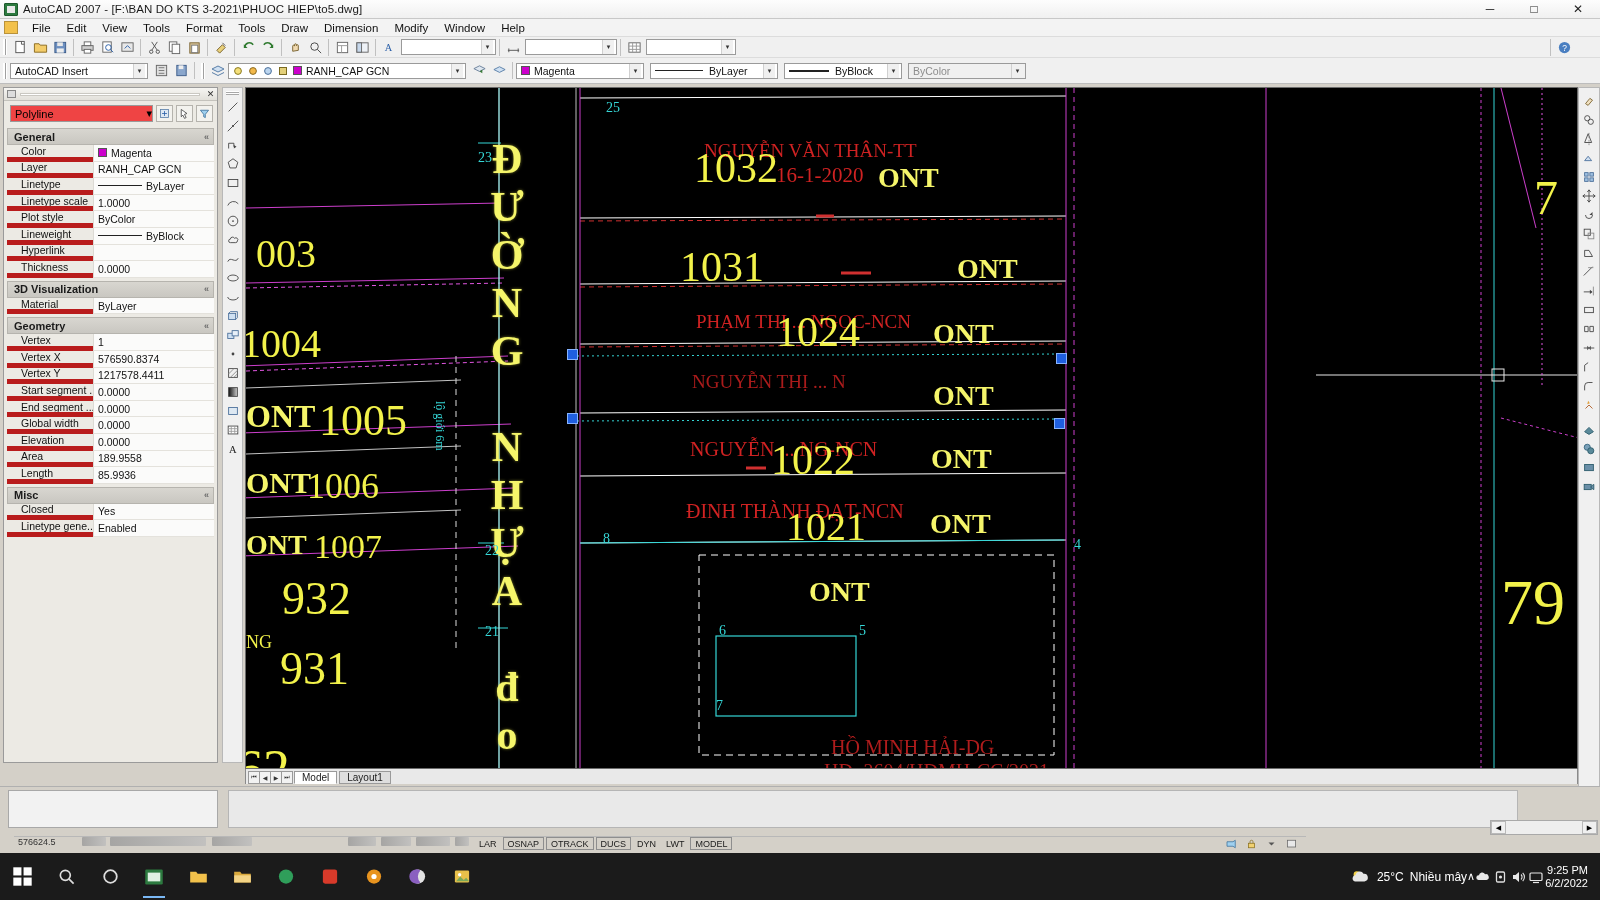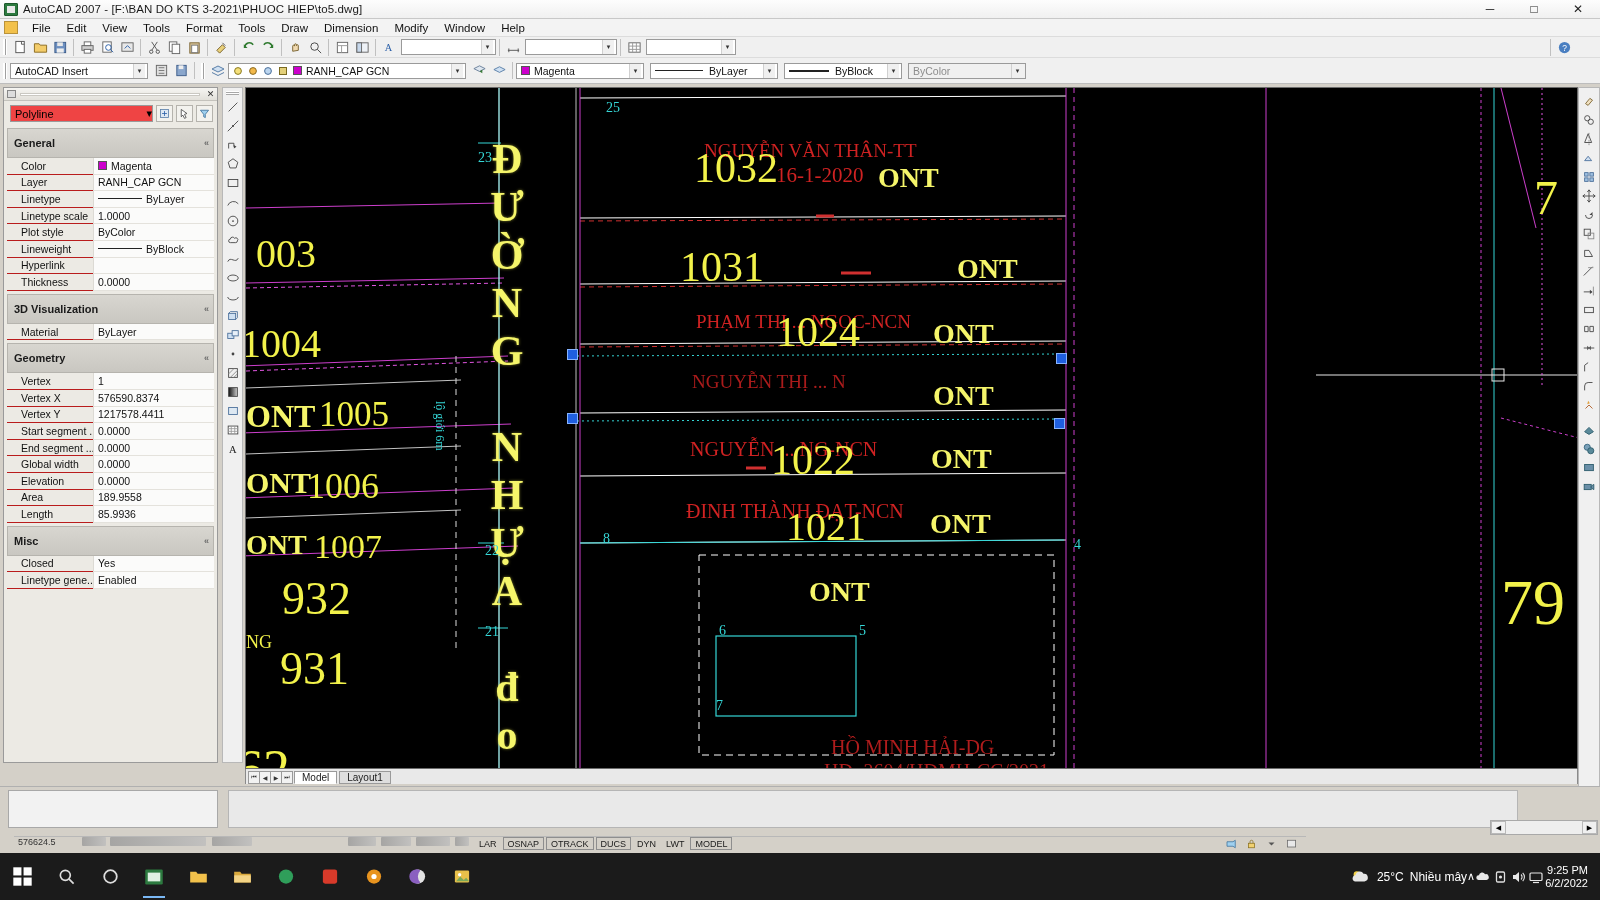--- a/index.html
+++ b/index.html
@@ -81,29 +81,29 @@
   .props-top .rail{ flex:1; height:3px; margin:0 4px;
       background:repeating-linear-gradient(180deg,#fff 0 1px,#bbb 1px 2px); border:1px solid #cac8c2;}
   .props-top .x{ width:13px;text-align:center;font-size:9px;color:#333; }
   .props-head{ height:24px; display:flex; align-items:center; gap:3px; padding:3px 4px 2px 6px; }
   .obj-combo{ flex:1; height:17px; background:#ef4444; border:1px solid #9a9a9a;
               display:flex;align-items:center; padding-left:4px; font-size:11px; }
   .pbtn{ width:17px;height:17px;border:1px solid #b5b3ad;background:#f3f2ee;
          display:flex;align-items:center;justify-content:center;flex:none; }
   .props-body{ flex:1; overflow:hidden; padding:0 3px 3px 3px; }
   .sect {
-    display:flex; align-items:center; height:30px; margin-top:3px;
+    display:flex; align-items:center; height:17px; margin-top:3px;
     background:linear-gradient(#d8d6d0,#c9c7c1);
     border:1px solid #b6b4ae; padding-left:6px;
     font-weight:bold; font-size:11px; color:#1a1a1a;
   }
   .sect .chev{ margin-left:auto; margin-right:4px; color:#6b6b6b; font-size:9px; }
   .prow{ display:flex; height:16.6px; align-items:stretch; font-size:10.5px; }
   .pk{ width:86px; padding-left:14px; display:flex;align-items:center;
-       background:#eceae4; border-bottom:1px solid #b91c1c;
+       background:#eceae4; border-bottom:5px solid #b91c1c;
        white-space:nowrap; overflow:hidden; color:#111; }
   .pv{ flex:1; display:flex; align-items:center; padding-left:4px;
        background:#fbfbfa; border-bottom:1px solid #e4e2dc; border-left:1px solid #dcdad4;
        color:#111; white-space:nowrap; overflow:hidden; }
   .pv .lp{ width:44px;height:1px;background:#222;margin-right:4px;}
 
   
   .ltool{
     position:absolute; left:222px; top:87px; width:21px; height:676px;
     background:#f0f0f0; border:1px solid #b8b8b8;
@@ -808,21 +808,21 @@
         </g>
       </svg>
 
       <div class="grip-sq" style="left:321px; top:261px;"></div>
       <div class="grip-sq" style="left:810px; top:265px;"></div>
       <div class="grip-sq" style="left:321px; top:325px;"></div>
       <div class="grip-sq" style="left:808px; top:330px;"></div>
 
       <div class="lbl y" style="left:10px;  top:142px; font-size:40px;">003</div>
       <div class="lbl y" style="left:-5px;  top:232px; font-size:40px;">1004</div>
-      <div class="lbl y" style="left:73px;  top:307px; font-size:35px;">1005</div>
+      <div class="lbl y" style="left:73px;  top:307px; font-size:44px;">1005</div>
       <div class="lbl y" style="left:61px;  top:377px; font-size:36px;">1006</div>
       <div class="lbl y" style="left:68px;  top:440px; font-size:34px;">1007</div>
       <div class="lbl y" style="left:36px;  top:484px; font-size:46px;">932</div>
       <div class="lbl y" style="left:34px;  top:554px; font-size:46px;">931</div>
       <div class="lbl y" style="left:-10px; top:650px; font-size:54px;">62</div>
 
       <div class="lbl yb" style="left:0px;  top:310px; font-size:32px;">ONT</div>
       <div class="lbl yb" style="left:0px;  top:378px; font-size:30px;">ONT</div>
       <div class="lbl yb" style="left:0px;  top:441px; font-size:28px;">ONT</div>
       <div class="lbl y" style="left:0px;  top:544px; font-size:18px;">NG</div>

